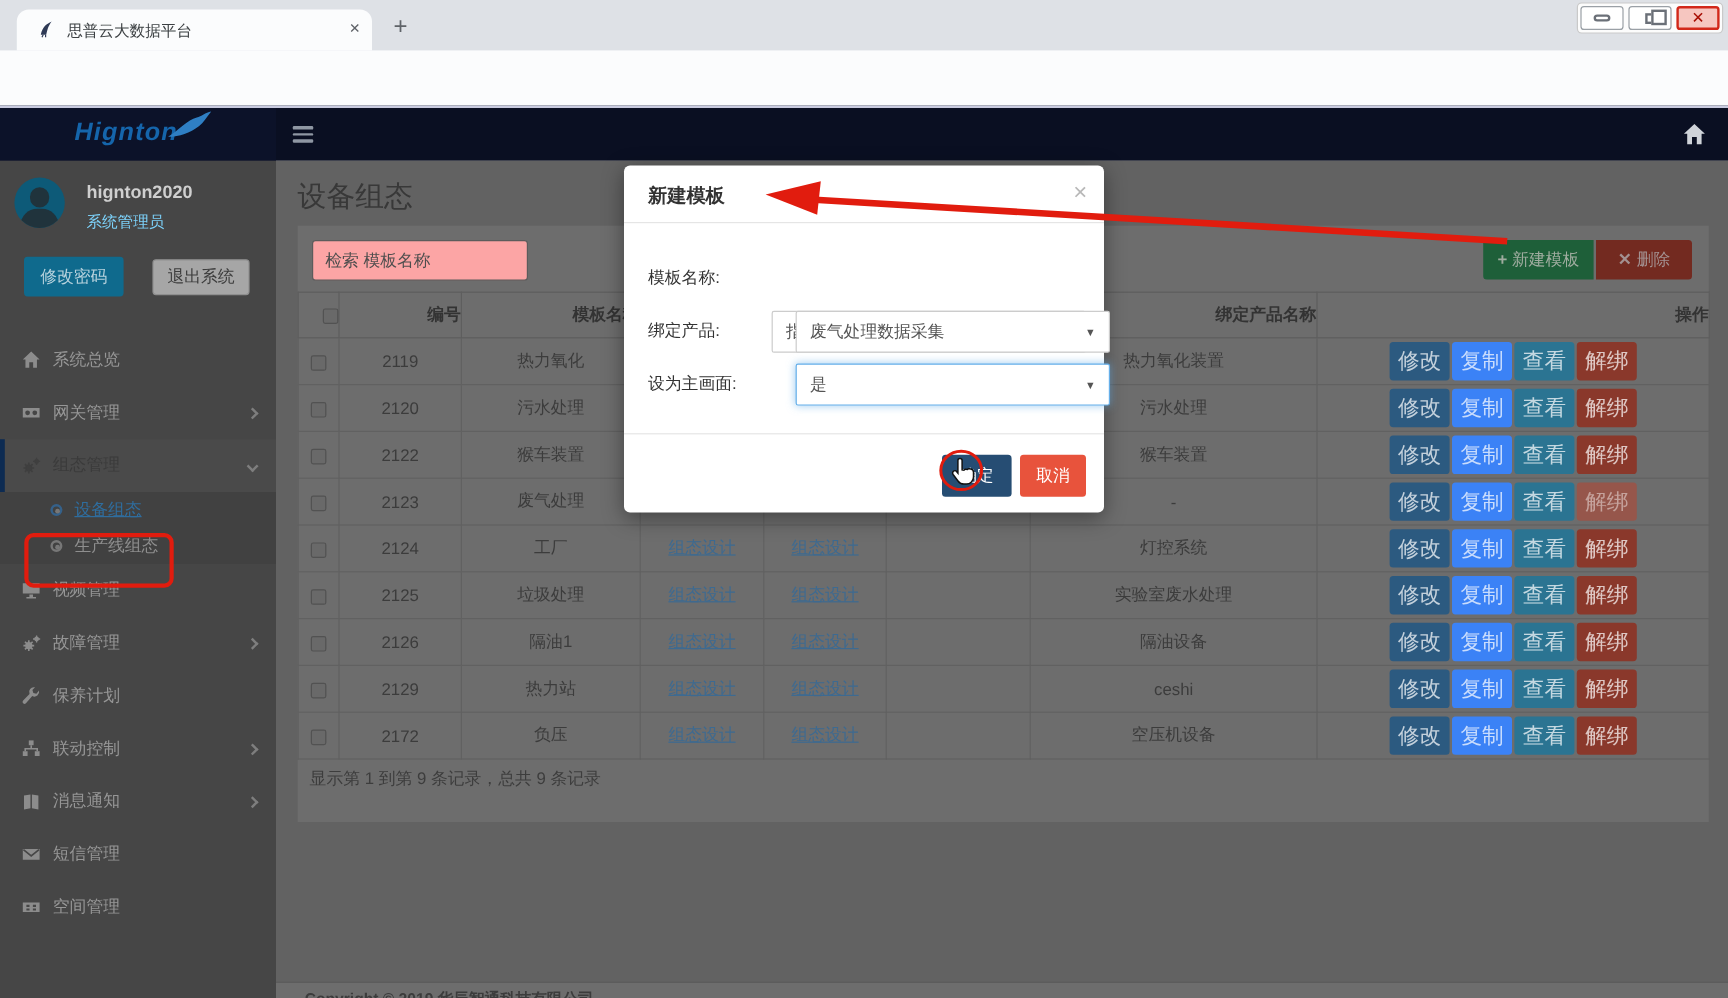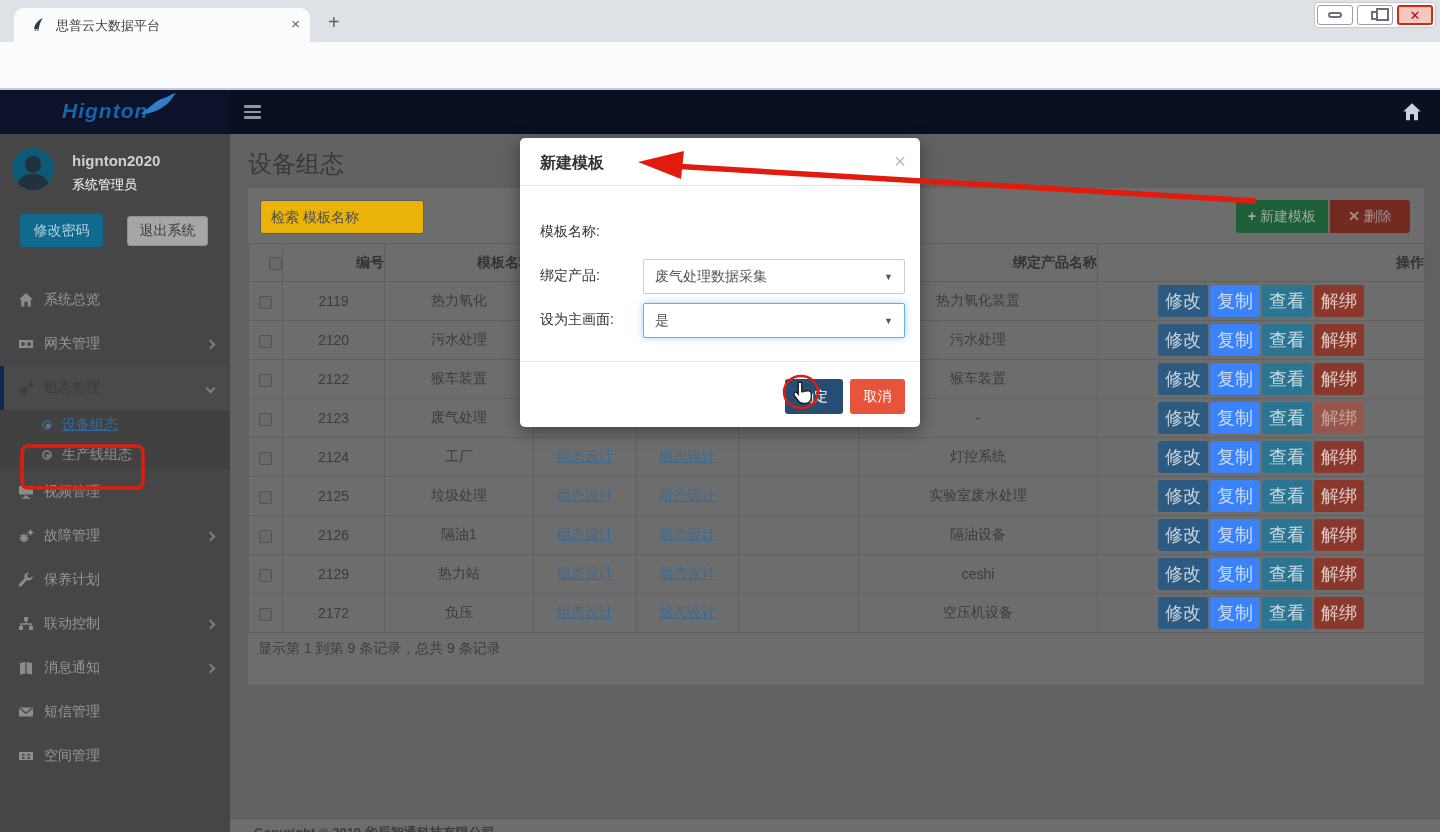--- a/index.html
+++ b/index.html
@@ -35,21 +35,21 @@
   #logo-swoosh { position:absolute; left:138px; top:2px; }
   #hamburger { position:absolute; left:244px; top:15px; width:20px; height:16px; cursor:pointer; }
   #hamburger i { display:block; width:17px; height:2.5px; background:#8f97a3; margin-bottom:3px; border-radius:1px; }
   #nav-home { position:absolute; right:18px; top:12px; }
 
   #sidebar { position:absolute; left:0; top:134px; width:230px; height:698px; background:#464646; }
   #avatar { position:absolute; left:12px; top:14px; width:42px; height:42px; border-radius:50%; background:#0d5a78; overflow:hidden; }
   #avatar .head { position:absolute; left:13px; top:8px; width:16px; height:17px; border-radius:8px; background:#20333c; }
   #avatar .bust { position:absolute; left:5px; top:26px; width:32px; height:18px; border-radius:14px 14px 0 0; background:#20333c; }
   #uname { position:absolute; left:72px; top:18px; color:#cfcfcf; font-size:15px; font-weight:bold; }
-  #urole { position:absolute; left:72px; top:42px; color:#ffffff; font-size:13px; }
+  #urole { position:absolute; left:72px; top:42px; color:#7dd3fc; font-size:13px; }
   #btn-pass { position:absolute; left:20px; top:80px; width:83px; height:33px; background:#0f6a8d; color:#b7d2dd; font-size:14px; border:none; border-radius:3px; }
   #btn-exit { position:absolute; left:127px; top:82px; width:81px; height:30px; background:#a6a6a6; color:#3c3c3c; font-size:14px; border:1px solid #8f8f8f; border-radius:3px; }
   #menu { position:absolute; left:0; top:144px; width:230px; }
   .mitem { position:relative; height:44px; display:flex; align-items:center; color:#969696; font-size:14px; }
   .mitem svg { position:absolute; left:18px; fill:#8c8c8c; }
   .mitem .lbl { position:absolute; left:44px; }
   .chev { position:absolute; right:16px; width:7px; height:7px; border-left:2px solid #7e7e7e; border-bottom:2px solid #7e7e7e; transform:rotate(45deg); }
   .chev.down { transform:rotate(-45deg); }
   .mitem.active { background:#4a4a4a; color:#3b3b3b; }
   .mitem.active svg { fill:#4a4a4a0; fill:#474747; fill:#3f3f3f; }
@@ -59,21 +59,21 @@
   .smitem .dot { position:absolute; left:42px; width:10px; height:10px; border:2px solid #777; border-radius:50%; }
   .smitem .dot:after { content:""; position:absolute; left:2px; top:2px; width:2px; height:2px; background:#777; border-radius:50%; padding:1px; }
   .smitem .lbl { position:absolute; left:62px; }
   .smitem.sel { color:#2f6d9e; }
   .smitem.sel .lbl { text-decoration:underline; }
   .smitem.sel .dot { border-color:#35618a; }
 
   #content { position:absolute; left:230px; top:134px; width:1210px; height:698px; background:#626262; overflow:hidden; }
   #page-title { position:absolute; left:18px; top:14px; font-size:24px; color:#383838; }
   #box { position:absolute; left:18px; top:54px; width:1176px; height:497px; background:#6d6d6d; }
-  #search { position:absolute; left:12px; top:12px; width:164px; height:34px; background:#eab308; border:1px solid #5c5c5c; border-radius:3px; padding:0 10px; font-size:14px; color:#3f3f3f; }
+  #search { position:absolute; left:12px; top:12px; width:180px; height:34px; background:#fca5a5; border:1px solid #5c5c5c; border-radius:3px; padding:0 10px; font-size:14px; color:#3f3f3f; }
   #search::placeholder { color:#4e4e4e; opacity:1; }
   #btn-new { position:absolute; right:96px; top:12px; height:33px; background:#1e5f39; color:#9fac9f; font-size:14px; border:none; border-radius:3px 0 0 3px; padding:0 12px; }
   #btn-del { position:absolute; right:14px; top:12px; width:80px; height:33px; background:#732a20; color:#a39191; font-size:14px; border:none; border-radius:0 3px 3px 0; }
   #btn-new .pl, #btn-del .pl { font-weight:bold; margin-right:4px; color:#9fac9f; }
   #btn-del .pl { color:#a39191; }
 
   #tbl { position:absolute; left:0; top:55px; width:1176px; border-collapse:collapse; table-layout:fixed; font-size:14px; }
   #tbl th { height:38px; color:#333; font-weight:bold; border:1px solid #5e5e5e; text-align:right; }
   #tbl td { height:39px; color:#3c3c3c; border:1px solid #616161; text-align:center; }
   #tbl a { color:#3d6a91; text-decoration:underline; cursor:pointer; }
@@ -87,21 +87,21 @@
 
   
   #modal { position:absolute; left:520px; top:138px; width:400px; height:289px; background:#fff; border-radius:5px; box-shadow:0 4px 18px rgba(0,0,0,.4); z-index:40; }
   #modal-header { position:absolute; left:0; top:0; width:400px; height:48px; border-bottom:1px solid #e5e5e5; }
   #modal-title { position:absolute; left:20px; top:15px; font-size:16px; font-weight:bold; color:#333; }
   #modal-x { position:absolute; right:14px; top:12px; font-size:20px; color:#b8b8b8; cursor:pointer; }
   .mrow { position:absolute; left:0; width:400px; height:35px; }
   .mrow .flabel { position:absolute; left:20px; top:8px; font-size:14px; color:#333; }
   .fctl { position:absolute; left:123px; top:0; width:262px; height:35px; border:1px solid #ccc; border-radius:2px; background:#fff; font-size:14px; color:#555; }
   input.fctl { padding:0 11px;margin-top:44px; }
-  .fselect { display:flex; align-items:center; padding:0 11px; justify-content:space-between; cursor:pointer; }
+  .fselect { display:flex; align-items:center; padding:0 11px; justify-content:space-between; cursor:pointer;margin-left:20px; }
   .fselect .caret { font-size:9px; color:#555; }
   .fselect.focused { border-color:#66afe9; box-shadow:0 0 7px rgba(102,175,233,.6); }
   #modal-footer { position:absolute; left:0; top:223px; width:400px; height:66px; border-top:1px solid #e5e5e5; }
   #btn-ok { position:absolute; left:265px; top:17px; width:58px; height:35px; background:#264d73; color:#fff; font-size:14px; border:none; border-radius:3px; }
   #btn-cancel { position:absolute; left:330px; top:17px; width:55px; height:35px; background:#e8533c; color:#fff; font-size:14px; border:none; border-radius:3px; }
 
   #annot { position:absolute; left:0; top:0; width:1440px; height:832px; z-index:60; pointer-events:none; }
 </style>
 </head>
 <body>

